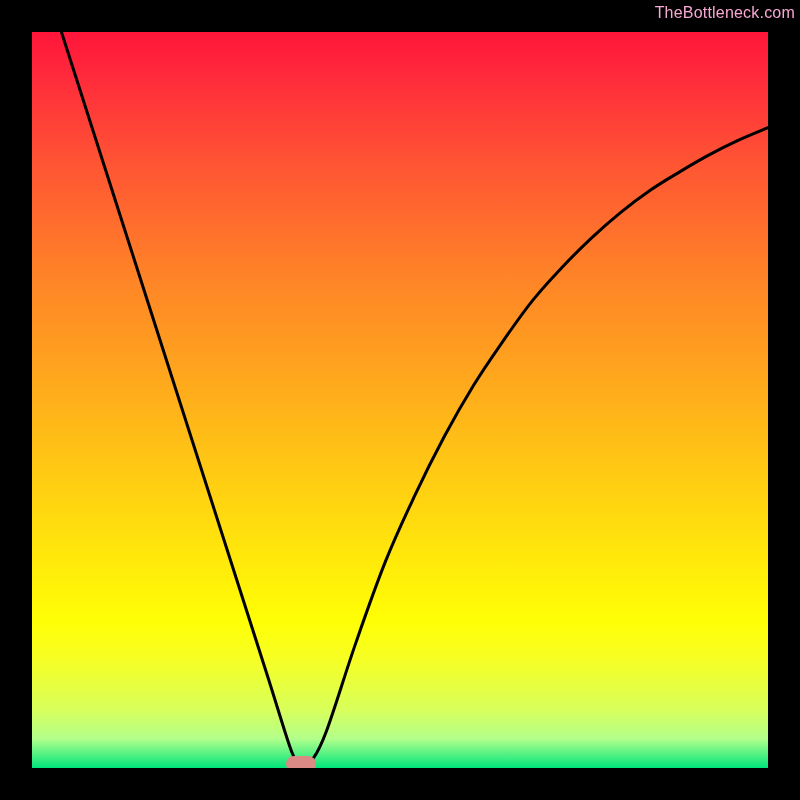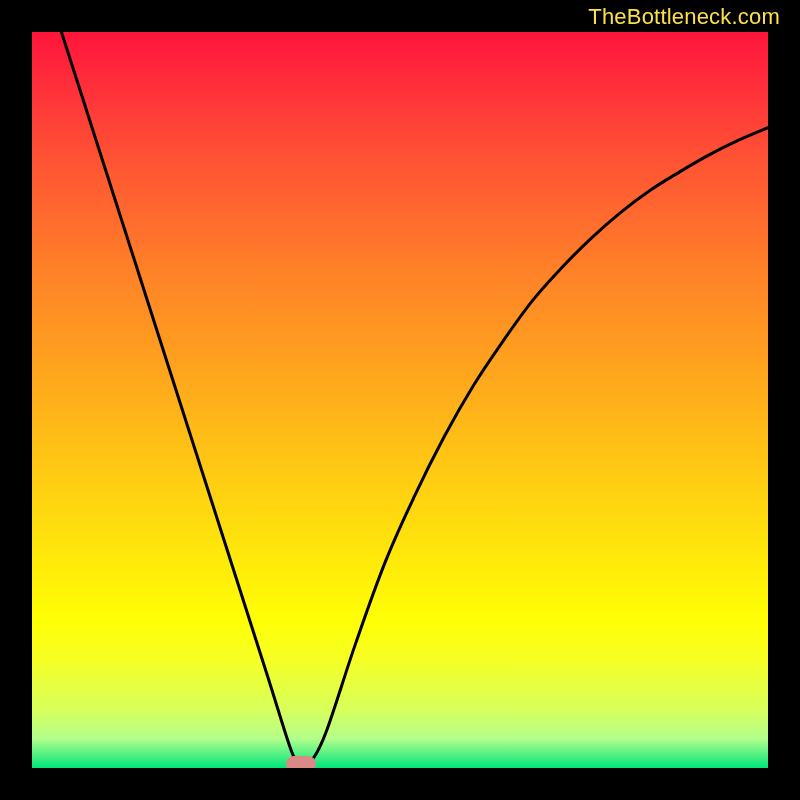--- a/index.html
+++ b/index.html
@@ -59,24 +59,24 @@
     position: absolute;
     width: 30px;
     height: 16px;
     border-radius: 8px;
     background: #d98a84;
     transform: translate(-50%, -50%);
   }
   .watermark {
     position: absolute;
     top: 4px;
-    right: 20px;
-    color: #fde047;
+    right: 5px;
+    color: #f9a8d4;
     font-family: Arial, Helvetica, sans-serif;
-    font-size: 22px;
+    font-size: 16px;
     letter-spacing: 0.2px;
   }
 </style>
 </head>
 <body>
 
 <div class="frame">
   <div class="watermark">TheBottleneck.com</div>
   <div class="plot-area">
     <div class="gradient-bg"></div>

